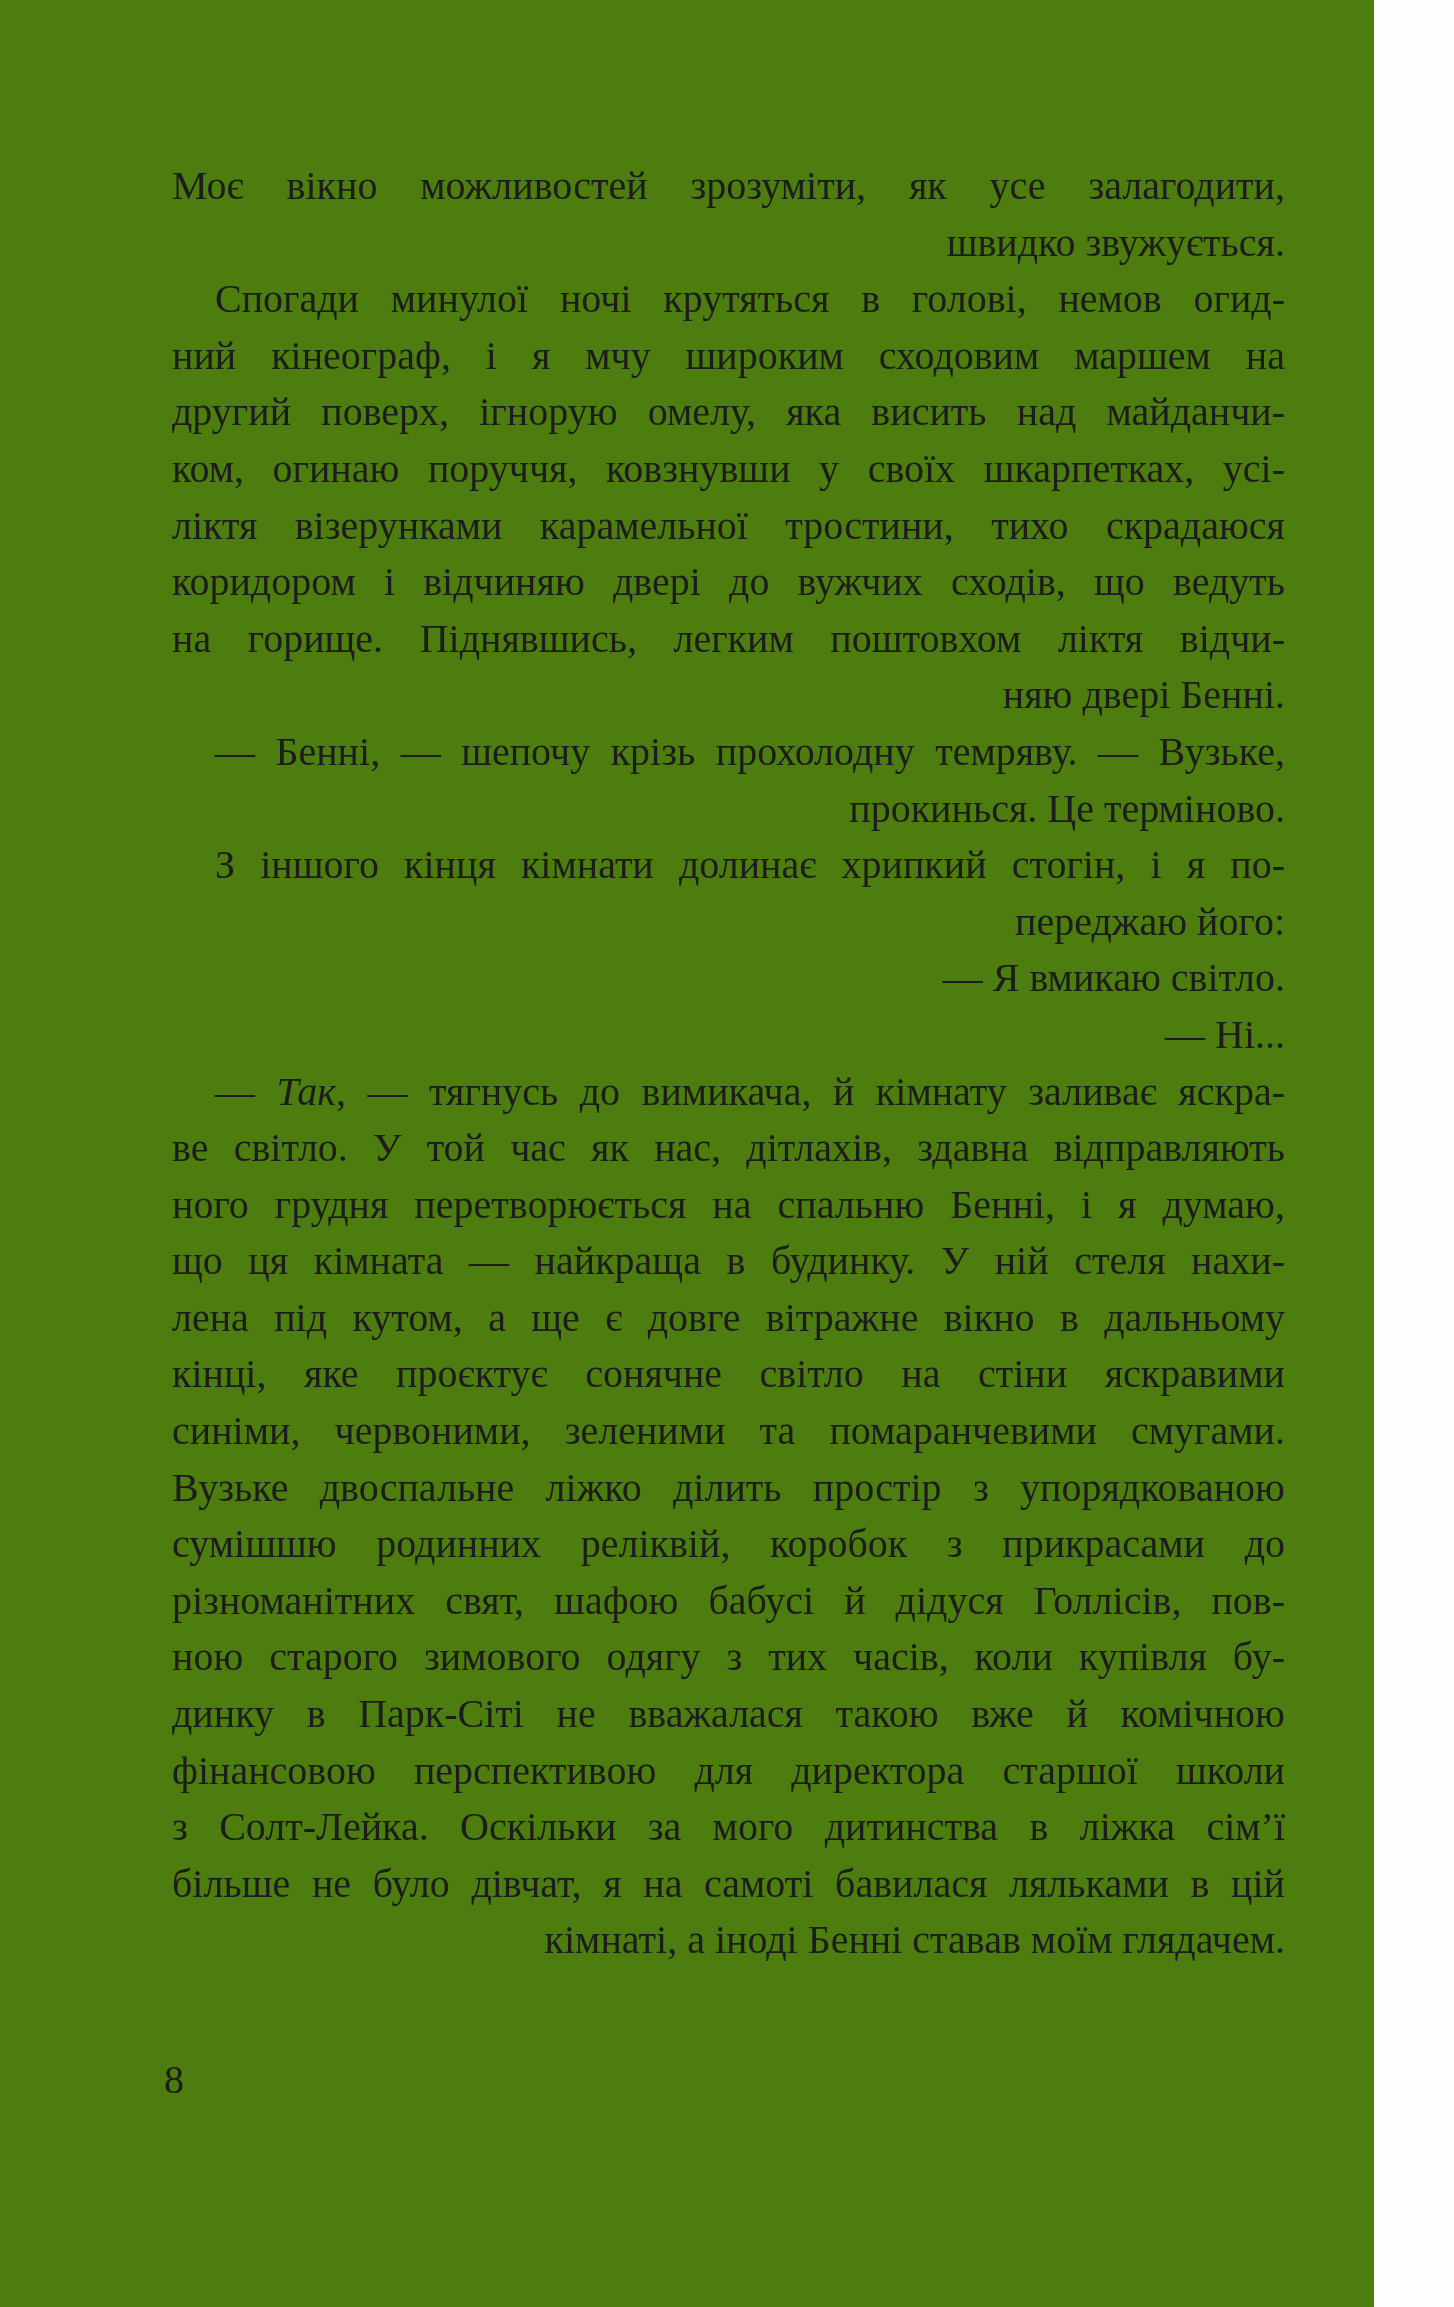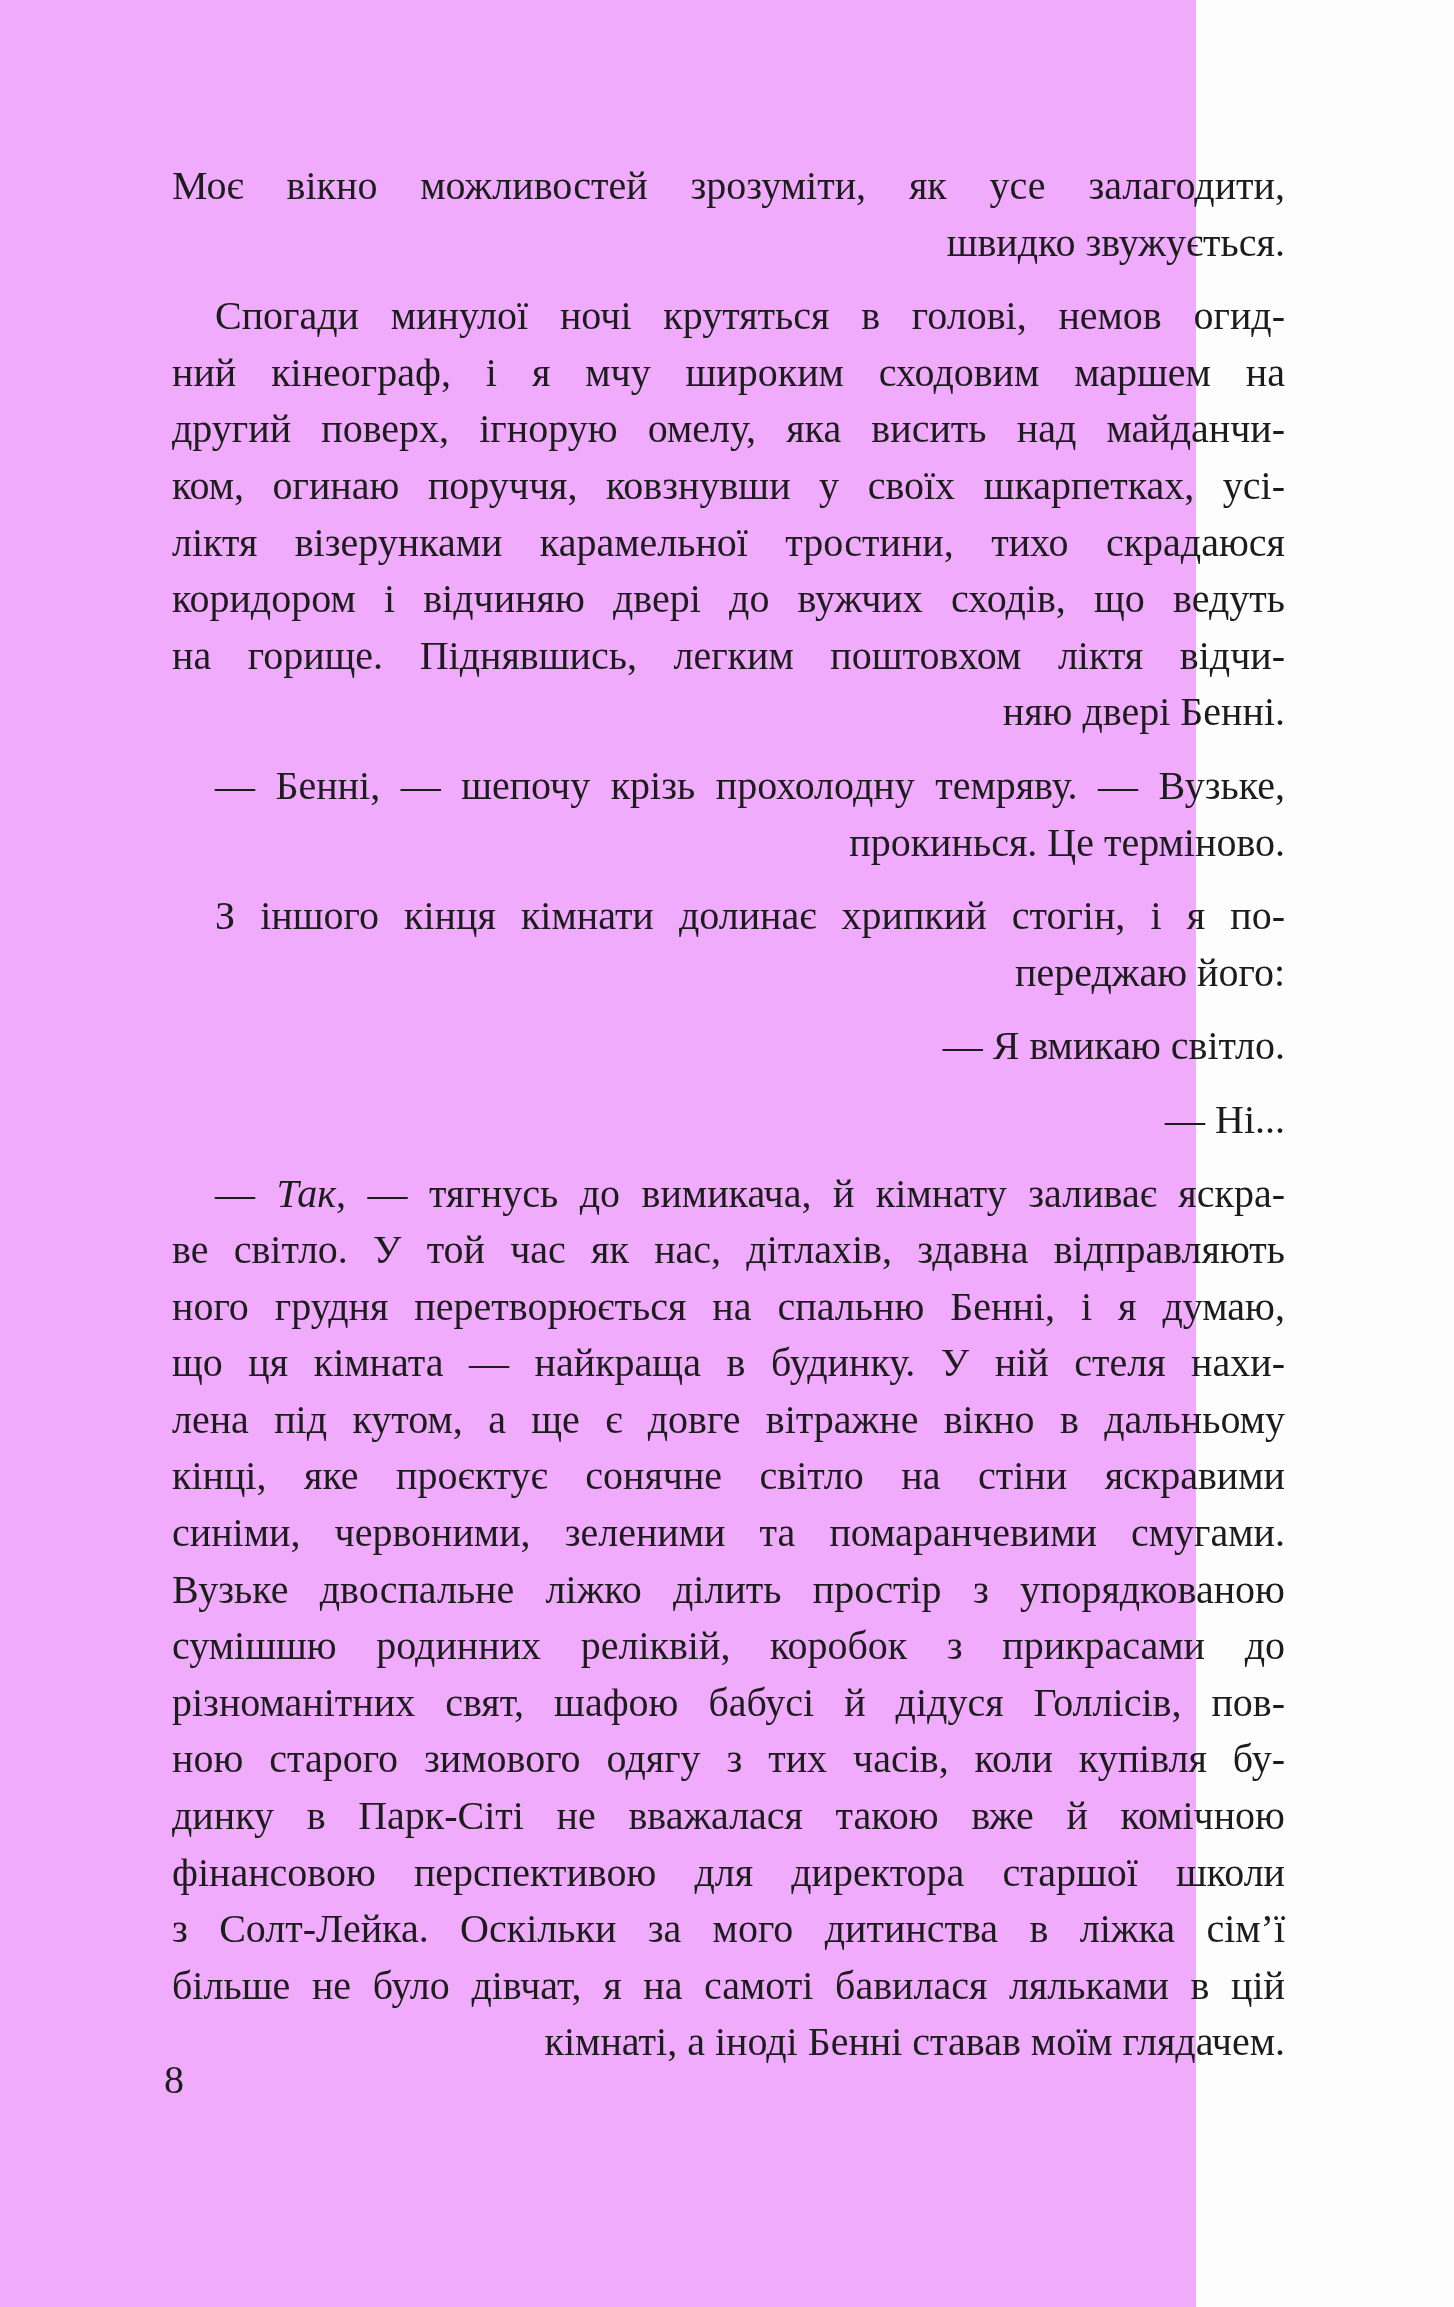--- a/index.html
+++ b/index.html
@@ -11,23 +11,23 @@
     height: 2307px;
     background: #fdfdfd;
     position: relative;
     overflow: hidden;
     font-family: "Liberation Serif", serif;
   }
   .book-page {
     position: absolute;
     left: 0;
     top: 0;
-    width: 1196px;
+    width: 1374px;
     height: 2307px;
-    background: #f0abfc;
+    background: #4d7c0f;
     text-decoration: underline;
   }
   .text-block {
     position: absolute;
     left: 172px;
     top: 158px;
     width: 1113px;
     color: #1c1c1c;
   }
   .line {
@@ -37,21 +37,20 @@
     white-space: normal;
     height: 56.6px;
     overflow: visible;
   }
   .line.just {
     text-align: justify;
     text-align-last: justify;
   }
   .line.indent {
     text-indent: 43px;
-    margin-top: 17px;
   }
   .line em {
     font-style: italic;
   }
   .page-number {
     position: absolute;
     left: 164px;
     top: 2052px;
     font-size: 40px;
     line-height: 56.6px;

